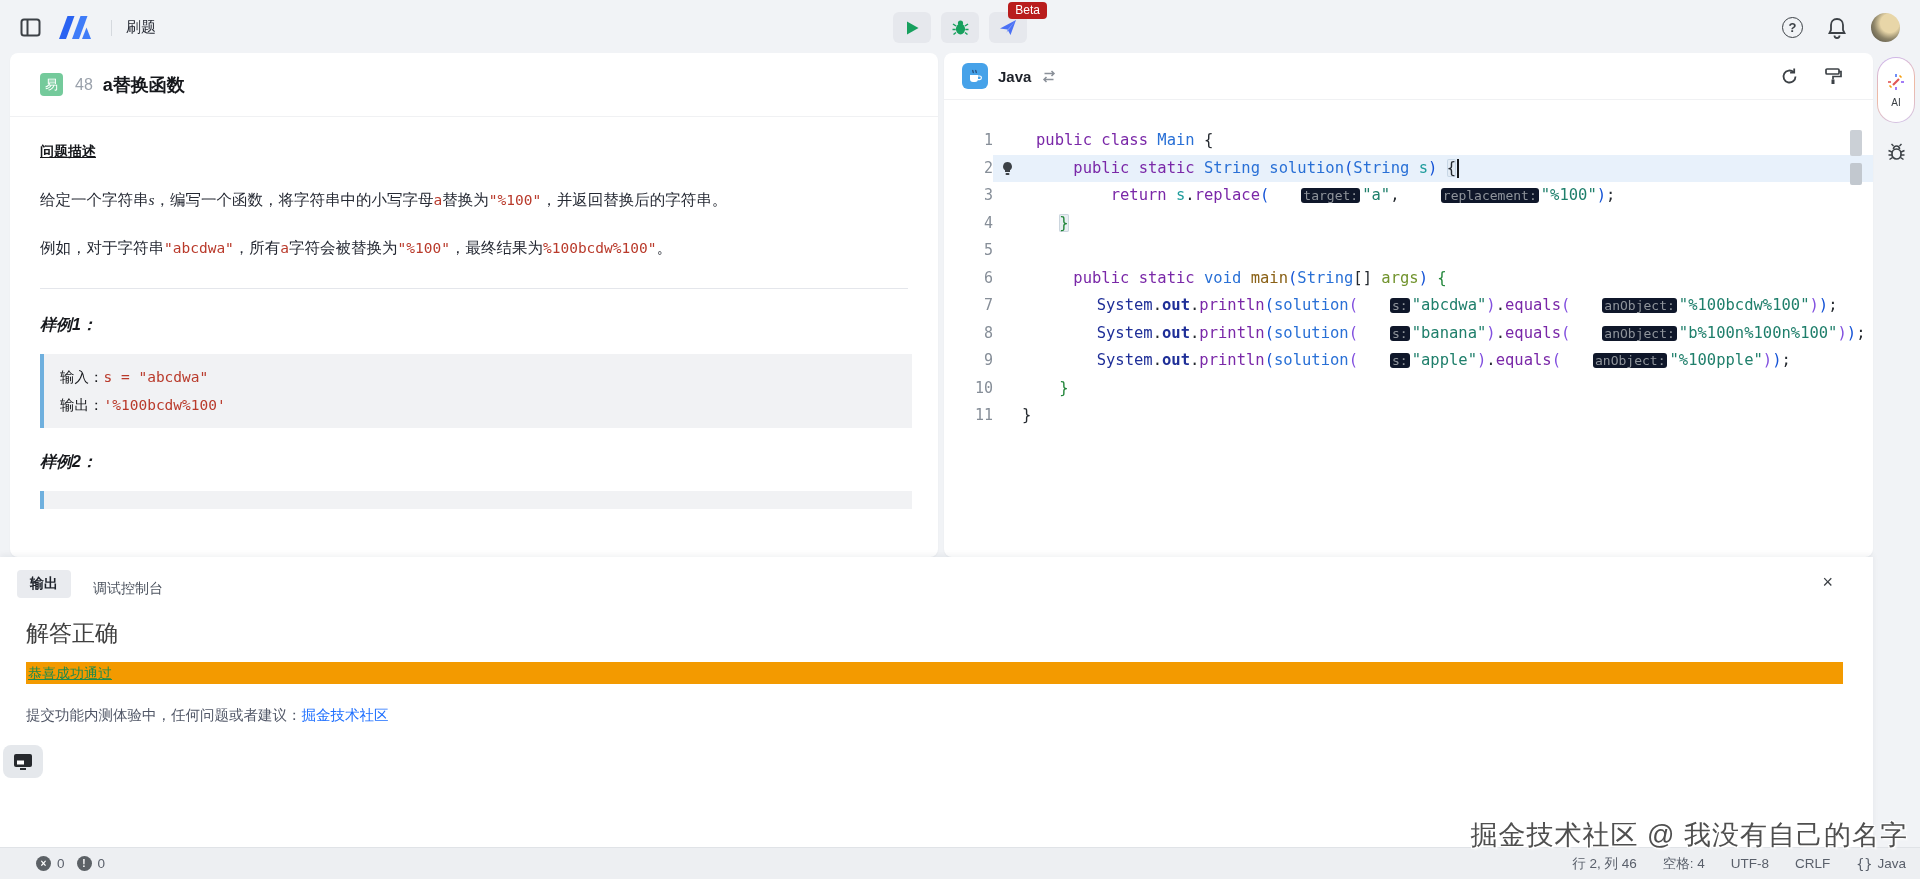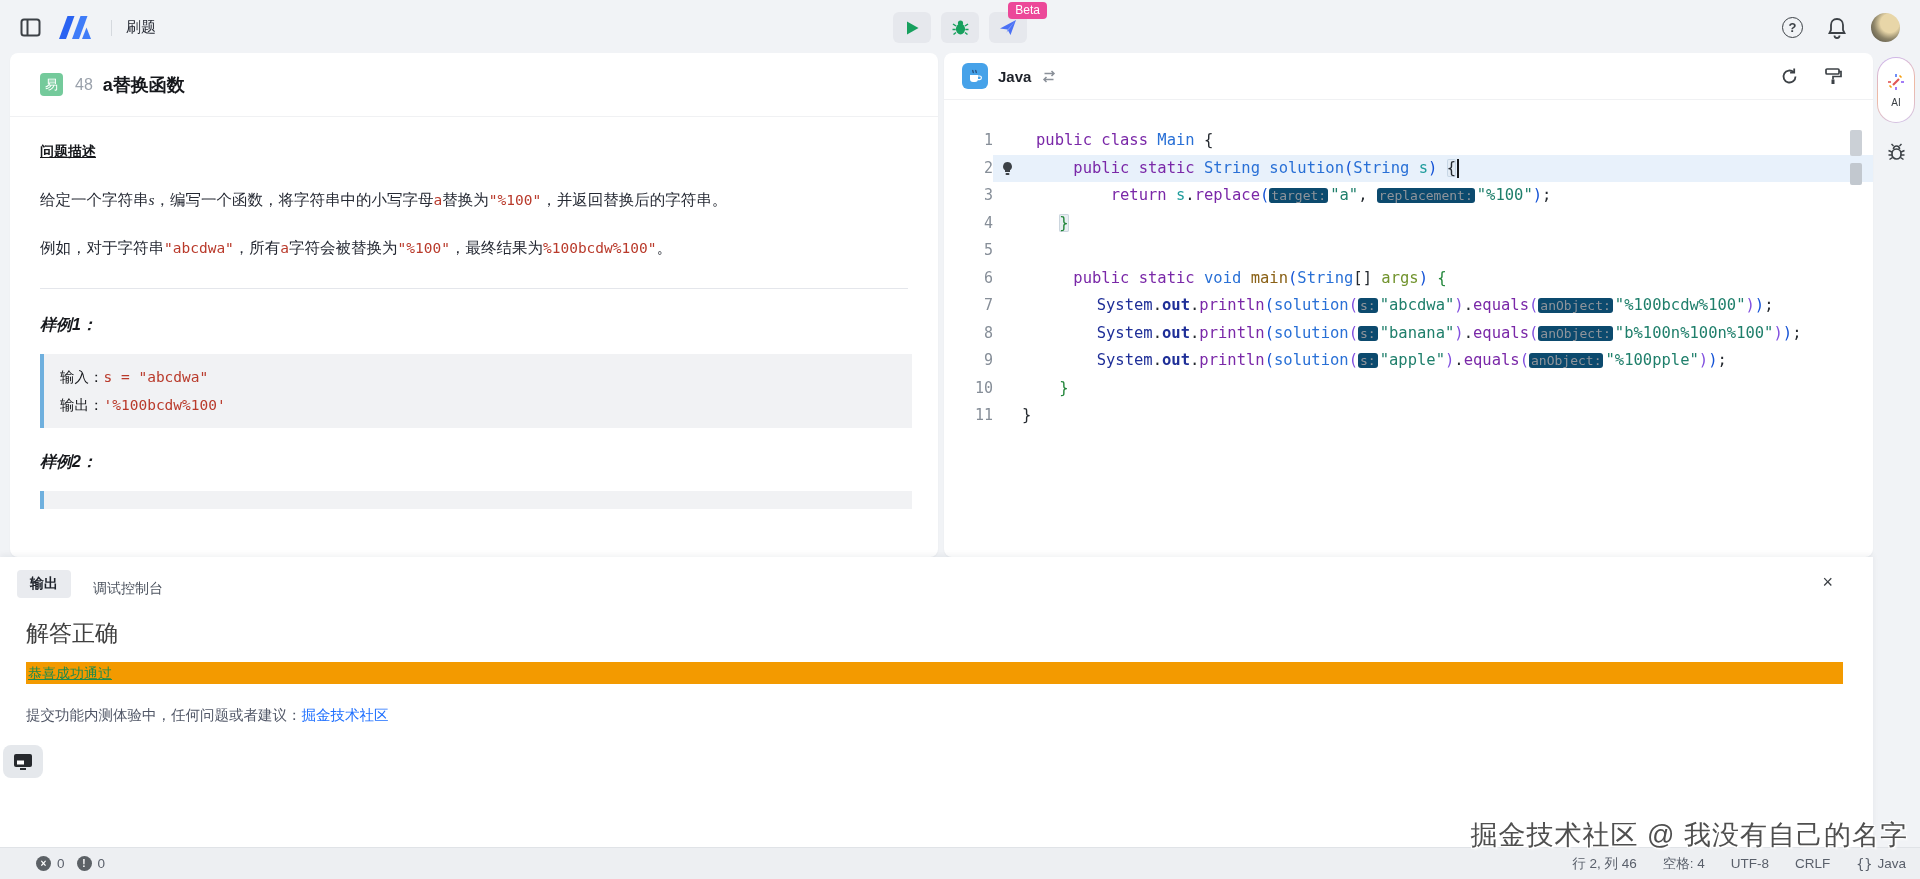--- a/index.html
+++ b/index.html
@@ -11,21 +11,21 @@
   #topbar { position:absolute; left:0; top:0; width:1920px; height:55px;
     display:flex; align-items:center; padding:0 20px; background:#f1f3f6; }
   .tb-left { display:flex; align-items:center; gap:14px; }
   .icon-btn { display:flex; align-items:center; justify-content:center; cursor:pointer; }
   .tb-divider { width:1px; height:16px; background:#d5d9de; }
   .tb-title { font-size:15px; color:#252933; }
   .tb-center { position:absolute; left:50%; top:12px; transform:translateX(-50%);
     display:flex; gap:10px; }
   .run-btn { position:relative; width:38px; height:31px; border-radius:6px; background:#e6e8ed;
     display:flex; align-items:center; justify-content:center; cursor:pointer; }
-  .beta-badge { position:absolute; top:-10px; right:-20px; background:#ec4899; color:#fff;
+  .beta-badge { position:absolute; top:-10px; right:-20px; background:#b91c1c; color:#fff;
     font-size:12px; line-height:17px; padding:0 7px; border-radius:4px; }
   .tb-right { margin-left:auto; display:flex; align-items:center; gap:24px; }
   .help-circle { width:21px; height:21px; border:1.6px solid #3c4146; border-radius:50%;
     font-size:13px; font-weight:bold; color:#3c4146; display:flex; align-items:center; justify-content:center; }
   .avatar { width:29px; height:29px; border-radius:50%;
     background:radial-gradient(circle at 65% 35%, #e8d6a8 0 35%, #8d8468 60%, #42403a 100%); }
 
   
   .panel { position:absolute; background:#fff; border-radius:8px; overflow:hidden;
     box-shadow:0 1px 2px rgba(20,30,50,0.04); }
@@ -64,21 +64,21 @@
   .row-body { flex:1; display:flex; }
   .code-row.active .row-body { background:#e8f1fb; }
   .glyph { width:29px; flex:none; display:flex; align-items:center; justify-content:center; }
   .code-text { white-space:pre; }
   .tk-kw { color:#7a28a8;margin-left:14px; } .tk-ty { color:#2970d6; } .tk-fn { color:#7a28a8; }
   .tk-fnb { color:#2970d6; } .tk-mn { color:#8a6116; }
   .tk-ns { color:#1f2f98; } .tk-nsb { color:#1f2f98; font-weight:bold; }
   .tk-va { color:#1f9c9c; } .tk-pa { color:#71932d; } .tk-st { color:#1f7f6b; }
   .tk-pl { color:#24292f; } .tk-p1 { color:#1553d6; } .tk-p2 { color:#8250df; }
   .tk-bg { color:#22863a; } .tk-bd { color:#24292f; }
-  .tk-hint { color:#8f949b; background:#0c4a6e; border-radius:3px; font-size:13px; padding:0 2px; margin-right:2px; }
+  .tk-hint { color:#8f949b; background:#0f172a; border-radius:3px; font-size:13px; padding:0 2px; margin-right:2px;margin-left:32px; }
   .tk-box { background:#e3ecf5; box-shadow:inset 0 0 0 1px #c8d7e6; border-radius:2px; color:#24292f; }
   .tk-boxg { background:#e8eef2; box-shadow:inset 0 0 0 1px #ccd6de; border-radius:2px; color:#22863a; }
   .tk-cursor { display:inline-block; width:2px; height:19px; background:#17191c; vertical-align:middle; margin-left:1px; }
   .scroll-thumb { position:absolute; width:12px; border-radius:2px; }
 
   
   #right-rail { position:absolute; left:1873px; top:53px; width:47px; bottom:32px; }
   .ai-pill { position:absolute; left:4px; top:4px; width:38px; height:66px; border-radius:19px;
     background:linear-gradient(#fff,#fff) padding-box,
                linear-gradient(160deg,#c9b6f5,#f0b9a0,#cfc3ef) border-box;

